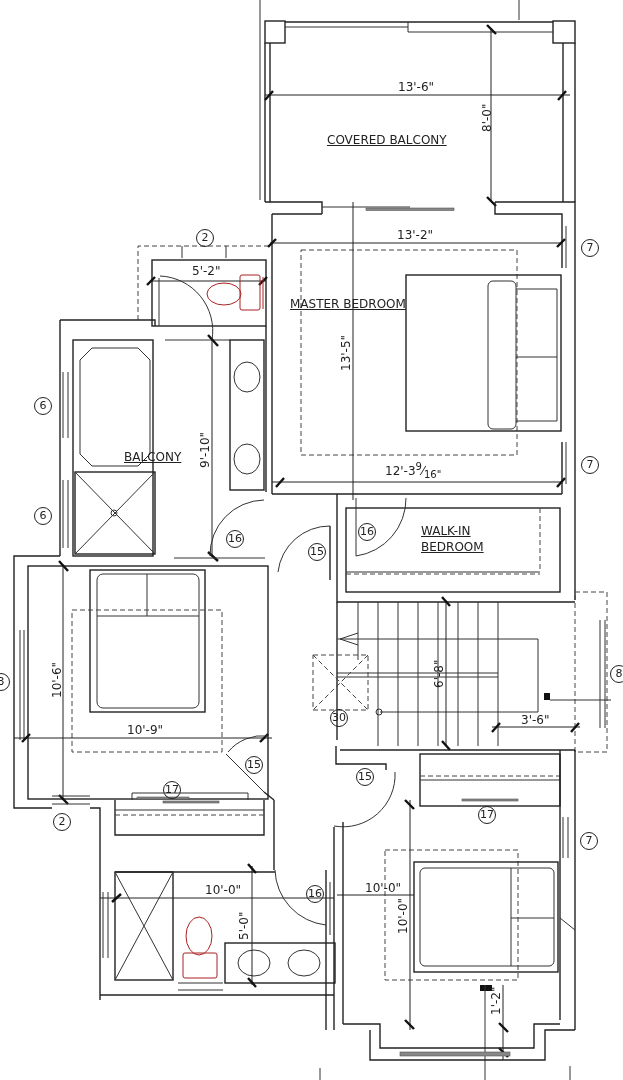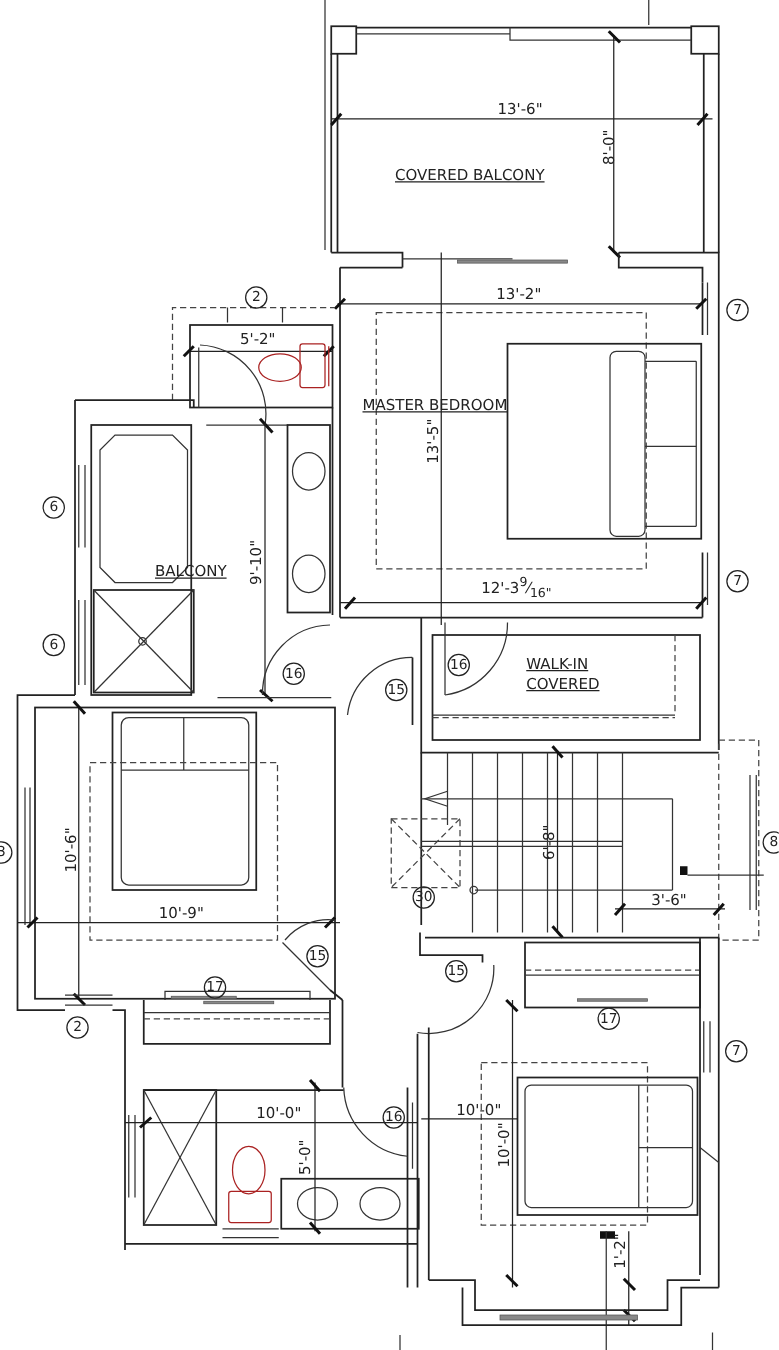--- a/index.html
+++ b/index.html
@@ -256,25 +256,25 @@
     <polyline class="w" points="343,1024 380,1024 380,1048 534,1048 534,1024 560,1024"></polyline>
     <polyline class="w" points="370,1030 370,1060 545,1060 545,1030 575,1030"></polyline>
     <rect class="gray" x="400" y="1052" width="110" height="4"></rect>
     <line class="t" x1="560" y1="918" x2="575" y2="930"></line>
   </g>
 
   <line class="t" x1="320" y1="1068" x2="320" y2="1080"></line>
   <line class="t" x1="570" y1="1066" x2="570" y2="1080"></line>
 </svg>
 
-<div class="lbl room" style="left:316px;top:134px;">COVERED BALCONY</div>
-<div class="lbl room" style="left:290px;top:318px;">MASTER BEDROOM</div>
+<div class="lbl room" style="left:327px;top:134px;">COVERED BALCONY</div>
+<div class="lbl room" style="left:290px;top:298px;">MASTER BEDROOM</div>
 <div class="lbl room" style="left:124px;top:451px;">BALCONY</div>
 <div class="lbl room" style="left:421px;top:525px;">WALK-IN</div>
-<div class="lbl room" style="left:421px;top:541px;">COVERED</div>
+<div class="lbl room" style="left:421px;top:541px;">BEDROOM</div>
 
 <div class="lbl" style="left:398px;top:81px;">13'-6"</div>
 <div class="lbl vert" style="left:481px;top:132px;">8'-0"</div>
 <div class="lbl" style="left:397px;top:229px;">13'-2"</div>
 <div class="lbl" style="left:385px;top:462px;">
   <span>12'-3</span><sup style="font-size:10px">9</sup>⁄<sub style="font-size:10px">16"</sub>
 </div>
 <div class="lbl vert" style="left:340px;top:371px;">13'-5"</div>
 <div class="lbl" style="left:192px;top:265px;">5'-2"</div>
 <div class="lbl vert" style="left:199px;top:468px;">9'-10"</div>

